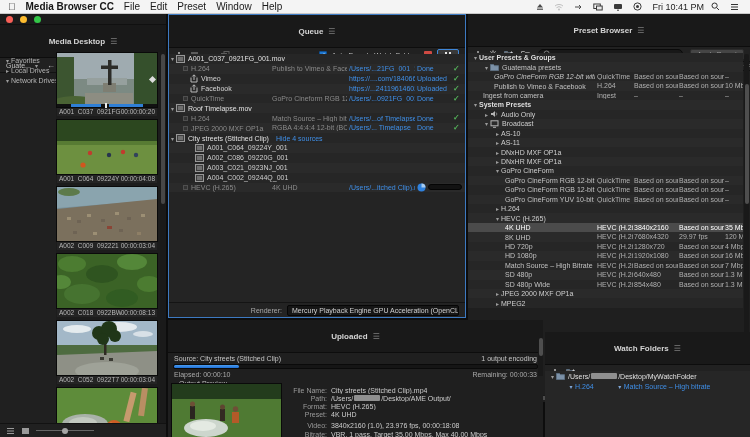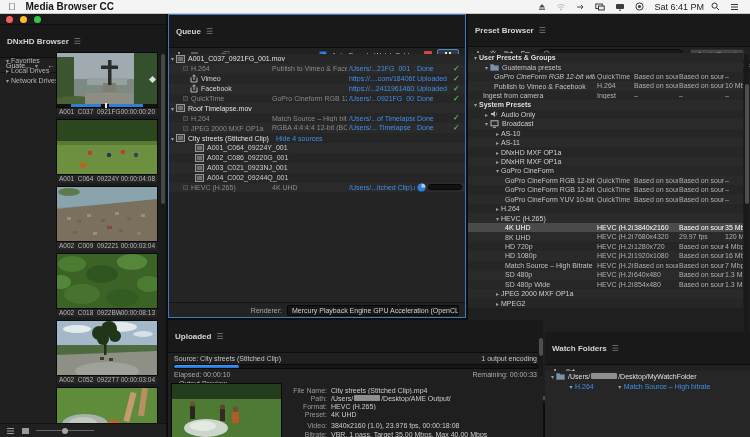--- a/index.html
+++ b/index.html
@@ -11,21 +11,21 @@
            display:flex;align-items:center;gap:10px;padding:0 8px;font-size:10px;color:#151515;border-bottom:1px solid #c9c9c9;}
   .menubar .apple{font-size:10px;line-height:10px;}
   .menubar .app{font-weight:bold;}
   .menu-item{color:#1a1a1a;}
   .menu-right{margin-left:auto;display:flex;align-items:center;gap:7px;}
   .menu-right .clock{font-size:9px;color:#222;}
   .mi{display:inline-flex;align-items:center;}
   
   .panel{position:absolute;background:#1f1f1f;overflow:hidden;}
   .p-tab{display:flex;align-items:center;gap:5px;height:15px;padding:16px 7px;background:#191919;
-         border-bottom:1px solid #0d0d0d;color:#d4d4d4;font-size:8px;font-weight:bold;}
+         border-bottom:1px solid #0d0d0d;color:#d4d4d4;font-size:8px;font-weight:bold;justify-content:center;}
   .p-menu-ic{color:#7d7d7d;font-weight:normal;font-size:8px;}
   .p-tools{display:flex;align-items:center;gap:7px;height:15px;padding:0 6px;background:#212121;border-bottom:1px solid #121212;}
   .cols{position:relative;height:9px;background:#202020;border-bottom:1px solid #121212;color:#8d8d8d;font-size:7px;}
   .cols span{position:absolute;top:1px;white-space:nowrap;}
   .dim{color:#8a8a8a;} .blue{color:#3f8fe8;} .white{color:#e2e2e2;}
   .chev{color:#9a9a9a;font-size:6px;width:7px;display:inline-block;text-align:center;flex:0 0 7px;}
   .check{color:#55b45a;font-size:8px;font-weight:bold;}
   
   .media-browser{left:0;top:14px;width:166px;height:423px;background:#202020;}
   .traffic{height:11px;background:#1b1b1b;display:flex;align-items:center;gap:7px;padding:0 6px;border-bottom:1px solid #101010;}
@@ -117,20 +117,27 @@
   .wf-chev{color:#7fa7d8;font-size:6px;width:8px;text-align:center;flex:0 0 8px;}
 </style>
 </head>
 <body>
 
 <div class="screen">
 
   <div class="menubar">
     <span class="apple"></span>
     <span class="app">Media Browser CC</span>
+    <span id="menu-items" style="display:flex;gap:10px;">
+        <span class="menu-item">File</span>
+        <span class="menu-item">Edit</span>
+        <span class="menu-item">Preset</span>
+        <span class="menu-item">Window</span>
+        <span class="menu-item">Help</span>
+      </span>
     <span class="menu-right" id="menu-right">
         <span class="icg">
           <svg width="8" height="8" viewBox="0 0 8 8">
             <path d="M4 1L7 4.5H1z" fill="#4a4a4a"></path>
             <rect x="1" y="5.6" width="6" height="1.2" fill="#4a4a4a"></rect>
           </svg>
         </span>
         <span class="icg">
           <svg width="10" height="8" viewBox="0 0 10 8">
             <path d="M1 3a6 6 0 0 1 8 0M2.5 4.7a3.8 3.8 0 0 1 5 0" fill="none" stroke="#b9b9b9" stroke-width="0.9"></path>
@@ -153,21 +160,21 @@
             <rect x="1" y="1" width="8" height="5" rx="1" fill="#3a3a3a"></rect>
             <path d="M4 7.2h2" stroke="#3a3a3a"></path>
           </svg>
         </span>
         <span class="icg">
           <svg width="9" height="9" viewBox="0 0 9 9">
             <circle cx="4.5" cy="4.5" r="3.6" fill="none" stroke="#3a3a3a"></circle>
             <circle cx="4.5" cy="4.5" r="1.5" fill="#3a3a3a"></circle>
           </svg>
         </span>
-      <span class="clock">Sat 6:41 PM</span>
+      <span class="clock">Fri 10:41 PM</span>
     <span class="icg">
           <svg width="9" height="9" viewBox="0 0 9 9">
             <circle cx="3.6" cy="3.6" r="2.6" fill="none" stroke="#333"></circle>
             <path d="M5.6 5.6L8 8" stroke="#333"></path>
           </svg>
         </span>
         <span class="icg">
           <svg width="9" height="8" viewBox="0 0 9 8">
             <path d="M1 1.5h7M1 4h7M1 6.5h7" stroke="#333"></path>
           </svg>
@@ -175,21 +182,21 @@
       </span>
   </div>
 
   <div class="panel media-browser">
     <div class="traffic">
       <span class="dot" style="background:#f95f57"></span>
       <span class="dot" style="background:#fdbc2f"></span>
       <span class="dot" style="background:#33c748"></span>
     </div>
     <div class="p-tab" style="height:12px">
-      <span>DNxHD Browser</span>
+      <span>Media Desktop</span>
       <span class="p-menu-ic">☰</span>
     </div>
     <div class="p-tools">
       <span class="tool-lbl" style="display:flex;gap:2px;align-items:center;">
         <span>Guate...</span>
           <span class="chev">▾</span>
       </span>
       <span style="color:#c9c9c9;font-size:8px;">←</span>
       <span style="color:#5e5e5e;font-size:8px;">→</span>
       <span class="mi" id="mb-funnel">

